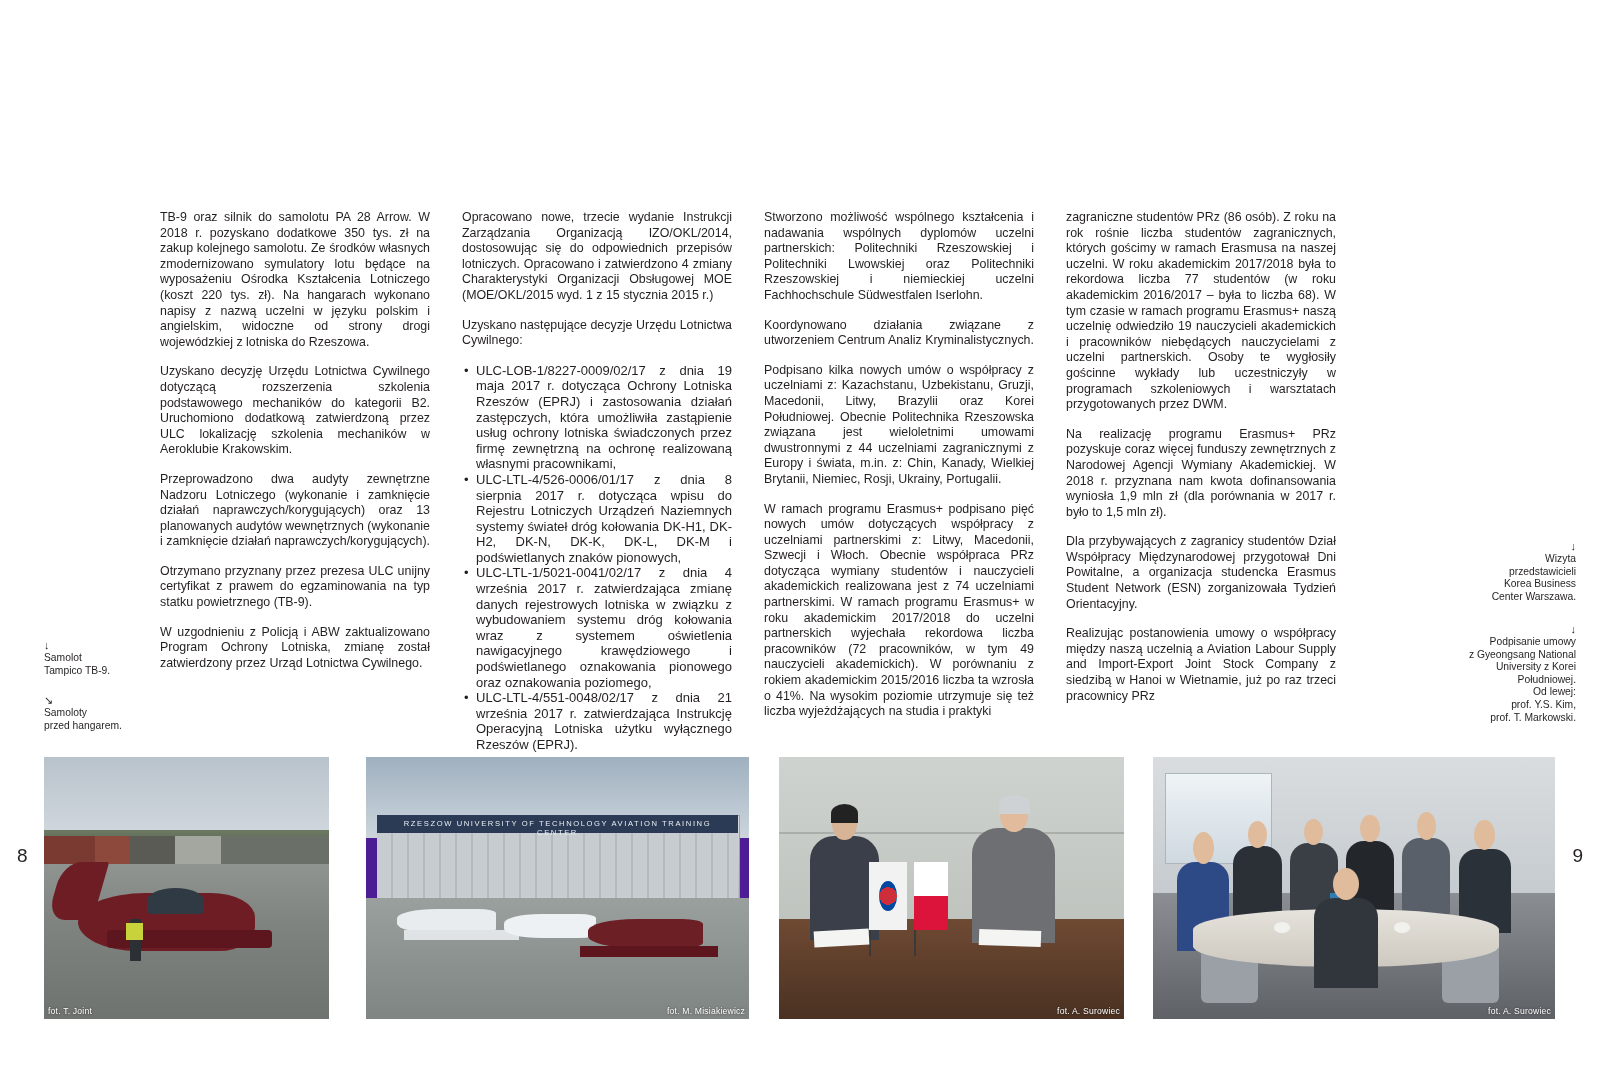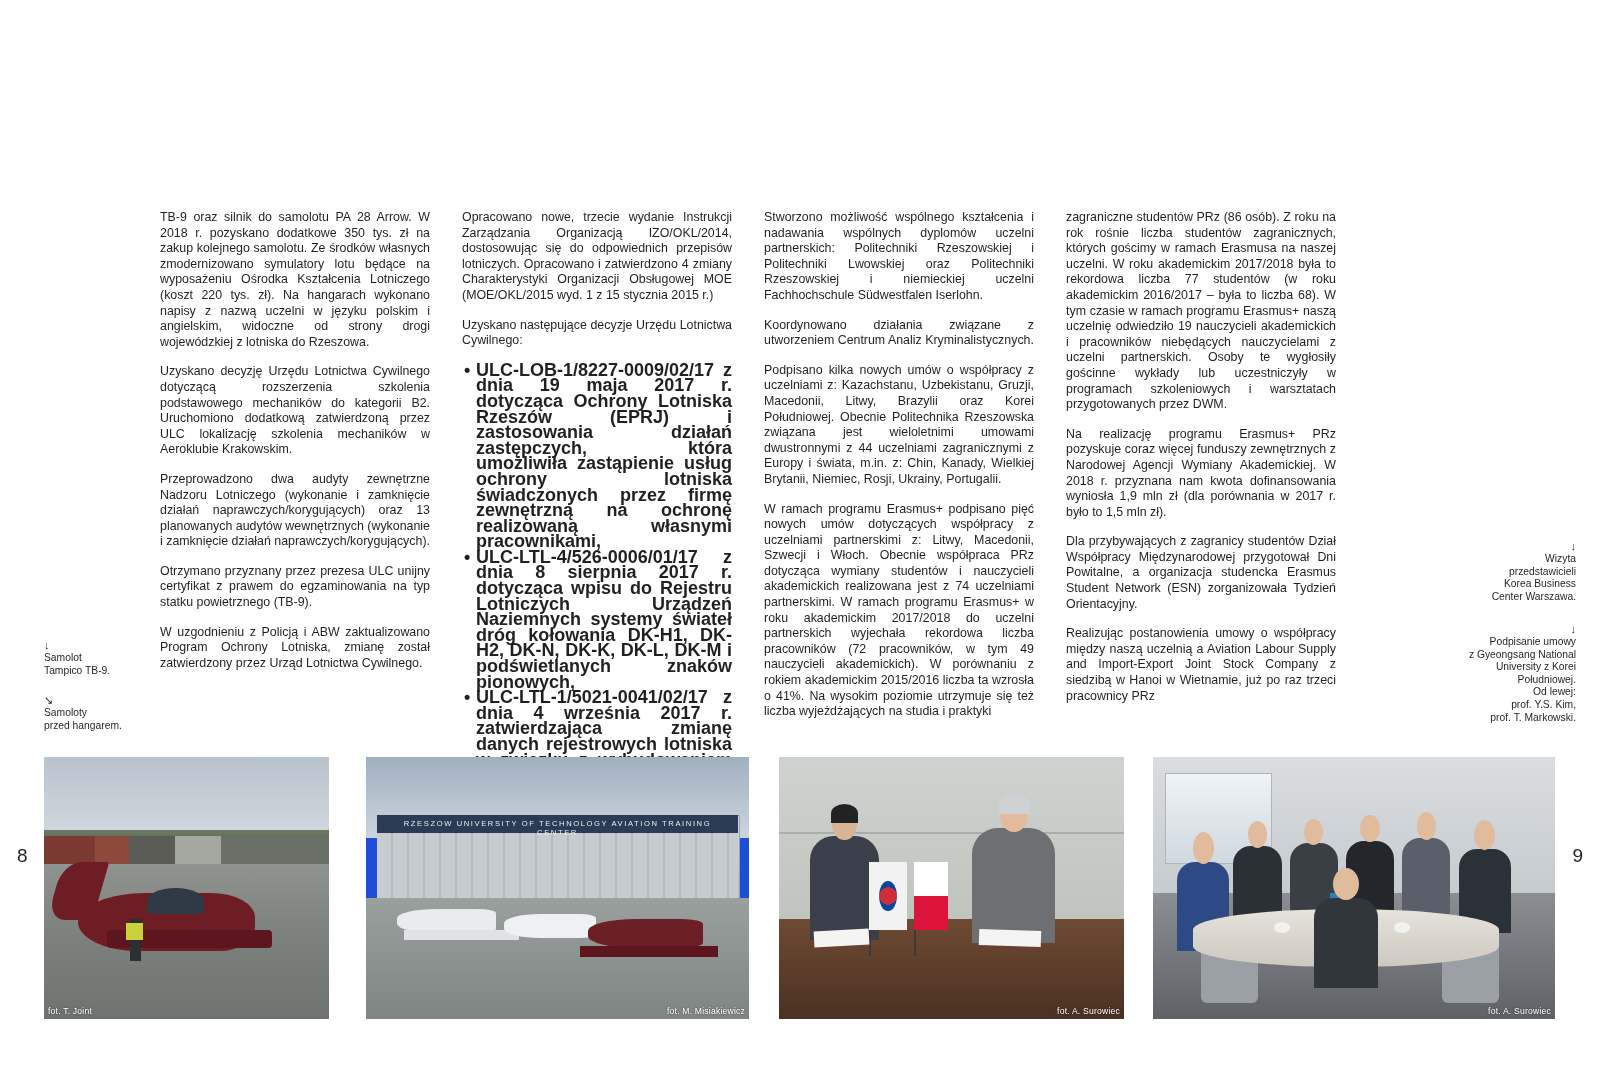--- a/index.html
+++ b/index.html
@@ -39,27 +39,26 @@
     line-height:15.6px;
     text-align:justify;
     -webkit-hyphens:auto;hyphens:auto;
   }
   .col ul{
     margin:0 0 12px 0;
     padding-left:14px;
     list-style:none;
   }
   .col ul li{
-    font-size:18px;
+    font-size:13px;
     line-height:15.6px;
     text-align:justify;
     margin-bottom:0px;
     position:relative;
     padding-left:0px;
-    font-weight:bold;
   }
   .col ul li::before{
     content:"\2022";
     position:absolute;
     left:-12px;
     top:0;
   }
 
   
   .caption{
@@ -70,21 +69,21 @@
   }
   .caption .arrow{display:block;font-size:11px;line-height:13px;}
   .cap-left{left:44px;width:108px;text-align:left;}
   .cap-right{right:24px;width:150px;text-align:right;}
   .cap-right .arrow{text-align:right;}
 
   
   .photo{
     position:absolute;
     overflow:hidden;
-    background:#1d4ed8;
+    background:#4c1d95;
     text-decoration:underline;
   }
   .ph-credit{
     position:absolute;
     right:4px;bottom:3px;
     font-size:8.6px;
     color:#ffffff;
     letter-spacing:.2px;
     text-shadow:0 0 2px rgba(0,0,0,.6);
     z-index:9;

